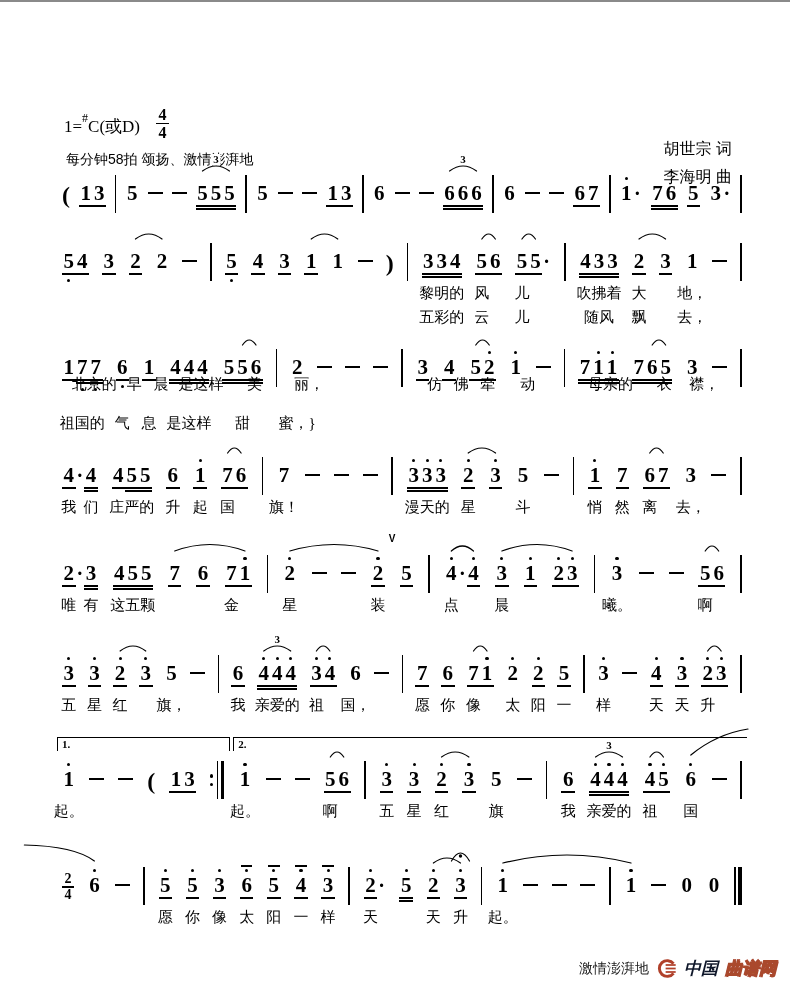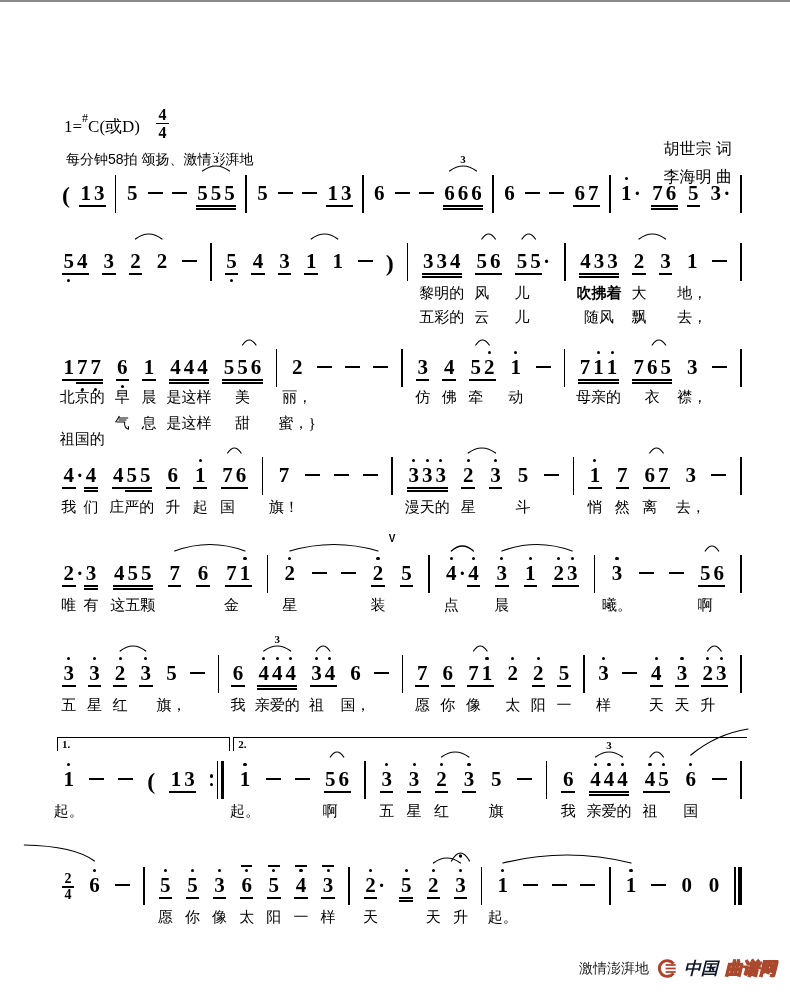--- a/index.html
+++ b/index.html
@@ -223,21 +223,21 @@
             <path d="M249.1875 21 Q 262.484375 11 275.78125 21" fill="none" stroke="#000" stroke-width="1.2" stroke-linecap="round"></path>
             <path d="M419.84375 21 Q 426.59375 11 433.34375 21" fill="none" stroke="#000" stroke-width="1.2" stroke-linecap="round"></path>
             <path d="M459.9375 21 Q 466.6875 11 473.4375 21" fill="none" stroke="#000" stroke-width="1.2" stroke-linecap="round"></path>
             <path d="M576.984375 21 Q 590.28125 11 603.578125 21" fill="none" stroke="#000" stroke-width="1.2" stroke-linecap="round"></path>
           </svg>
         </div>
         <div class="lyr" style="top: 38px;">
           <span class="syl" style="left: 379.75px;">黎明的</span>
           <span class="syl" style="left: 419.844px;">风</span>
           <span class="syl" style="left: 459.938px;">儿</span>
-          <span class="syl" style="left: 536.891px; font-weight: bold;">吹拂着</span>
+          <span class="syl" style="left: 536.891px;">吹拂着</span>
           <span class="syl" style="left: 576.984px;">大</span>
           <span class="syl" style="left: 630.172px;">地，</span>
         </div>
         <div class="lyr" style="top: 62px;">
           <span class="syl" style="left: 379.75px;">五彩的</span>
           <span class="syl" style="left: 419.844px;">云</span>
           <span class="syl" style="left: 459.938px;">儿</span>
           <span class="syl" style="left: 536.891px;">随风</span>
           <span class="syl" style="left: 576.984px;">飘</span>
           <span class="syl" style="left: 630.172px;">去，</span>
@@ -303,37 +303,37 @@
             <span class="dg">3</span>
           </span>
           <span class="dash"></span>
           <span class="bar"></span>
           <svg class="arcsvg" width="680" height="28">
             <path d="M180.5 21 Q 187.25 11 194 21" fill="none" stroke="#000" stroke-width="1.2" stroke-linecap="round"></path>
             <path d="M413.75 21 Q 420.5 11 427.25 21" fill="none" stroke="#000" stroke-width="1.2" stroke-linecap="round"></path>
             <path d="M590.15625 21 Q 596.90625 11 603.65625 21" fill="none" stroke="#000" stroke-width="1.2" stroke-linecap="round"></path>
           </svg>
         </div>
-        <div class="lyr" style="top: 36px;">
+        <div class="lyr" style="top: 23px; margin-left: 12px;">
           <span class="syl" style="left: 20.25px;">北京的</span>
           <span class="syl" style="left: 60.3125px;">早</span>
           <span class="syl" style="left: 86.875px;">晨</span>
           <span class="syl" style="left: 126.938px;">是这样</span>
           <span class="syl" style="left: 180.5px;">美</span>
           <span class="syl" style="left: 235.219px;">丽，</span>
           <span class="syl" style="left: 360.625px;">仿</span>
           <span class="syl" style="left: 387.188px;">佛</span>
           <span class="syl" style="left: 413.75px;">牵</span>
           <span class="syl" style="left: 453.812px;">动</span>
           <span class="syl" style="left: 536.594px;">母亲的</span>
           <span class="syl" style="left: 590.156px;">衣</span>
           <span class="syl" style="left: 630.219px;">襟，</span>
         </div>
         <div class="lyr" style="top: 62px;">
-          <span class="syl" style="left: 20.25px; margin-top: 16px;">祖国的</span>
+          <span class="syl" style="left: 20.25px;">祖国的</span>
           <span class="syl" style="left: 60.3125px;">气</span>
           <span class="syl" style="left: 86.875px;">息</span>
           <span class="syl" style="left: 126.938px;">是这样</span>
           <span class="syl" style="left: 180.5px;">甜</span>
           <span class="syl" style="left: 235.219px;">蜜，}</span>
         </div>
       </div>
       <div class="system" style="top: 460px;">
         <div class="nrow">
           <span class="grp">

